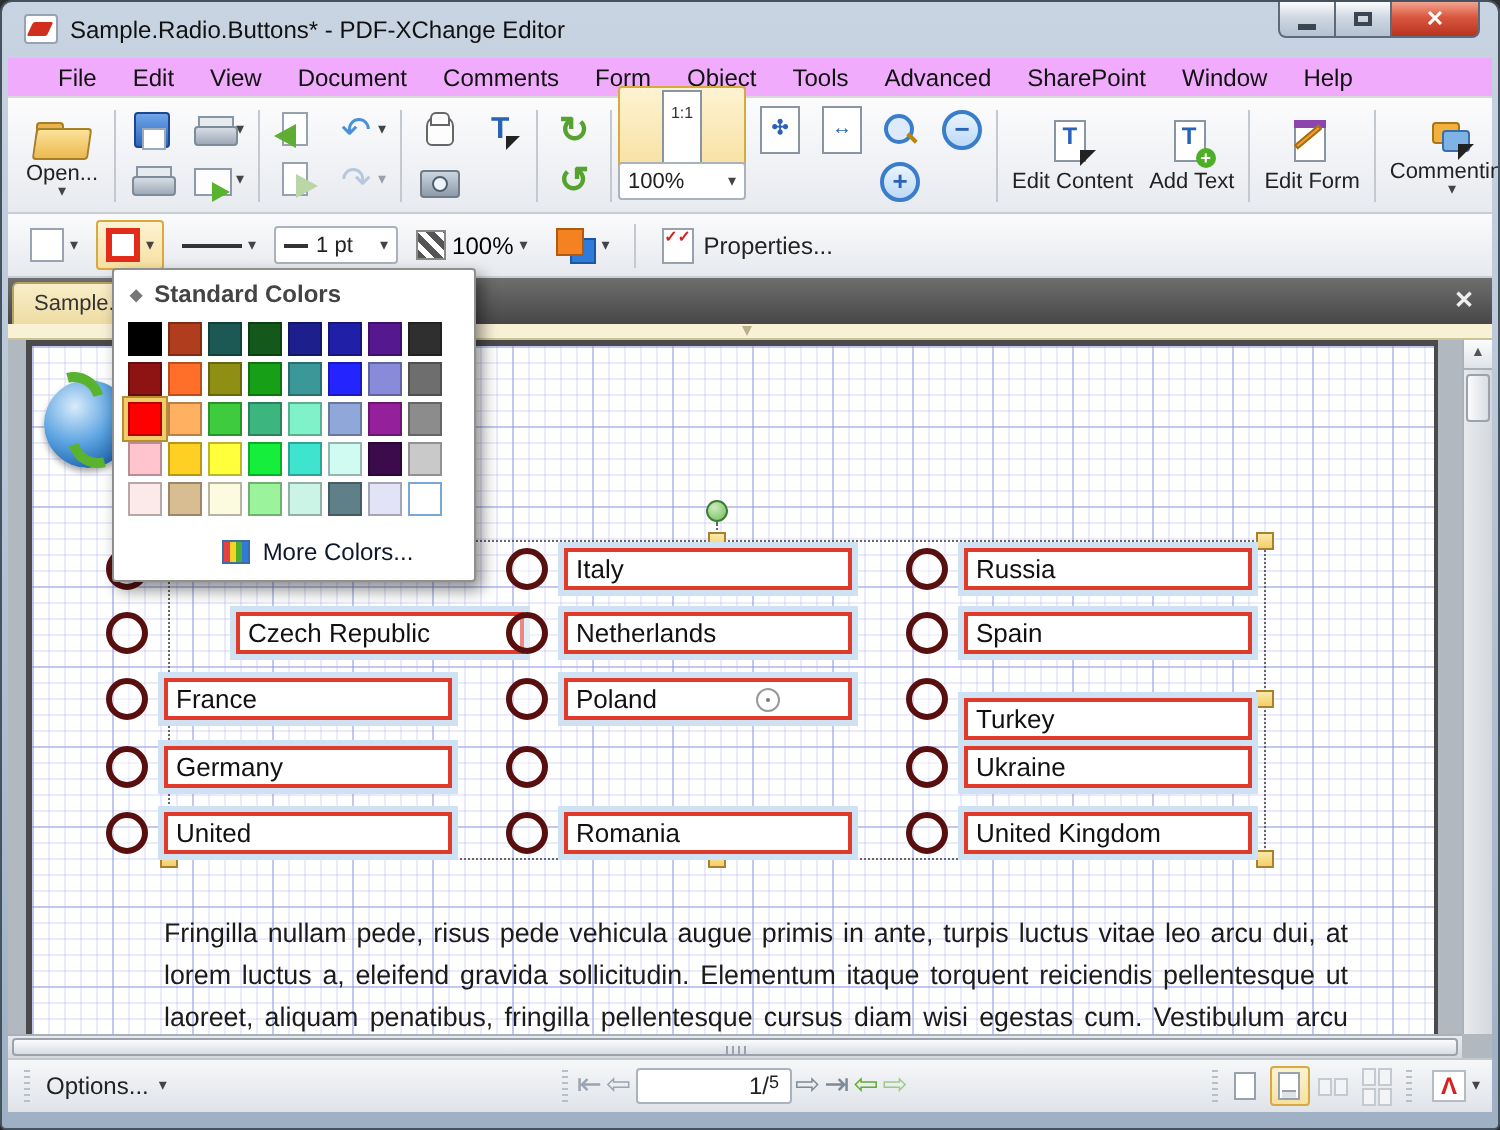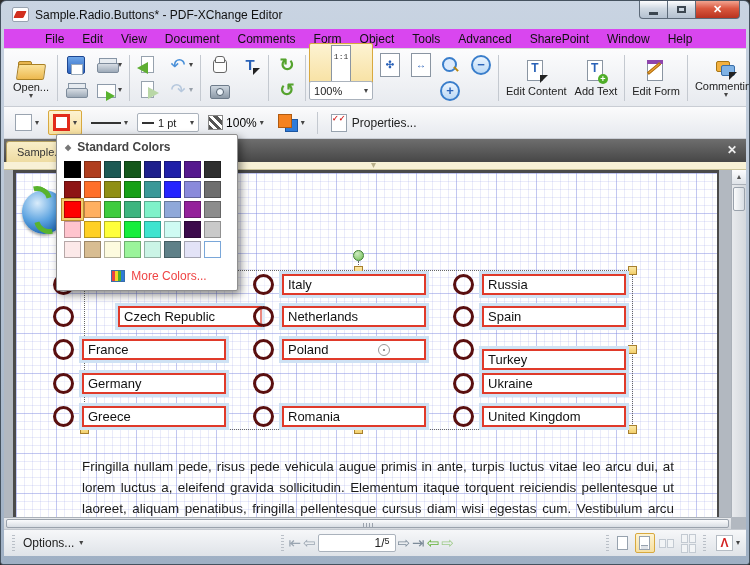--- a/index.html
+++ b/index.html
@@ -16,21 +16,21 @@
   .wbtn{height:18px;border:1px solid #5d6a79;border-top:none;display:flex;align-items:center;justify-content:center;
         background:linear-gradient(#fdfdfe,#cfd8e2 45%,#b4c1d0);color:#3c4650;font-size:9px;}
   .wbtn.min{width:29px;border-radius:0 0 0 4px;}
   .wbtn.max{width:27px;border-left:none;border-right:none;}
   .wbtn.close{width:45px;border-radius:0 0 4px 0;background:linear-gradient(#f2a490,#d9573e 45%,#b83320);color:#fff;font-size:11px;font-weight:bold;}
   .minglyph{width:9px;height:3px;background:#3c4650;margin-top:7px;}
   .maxglyph{width:9px;height:7px;border:2px solid #3c4650;}
   
   .client{position:absolute;left:3px;right:3px;top:28px;bottom:8px;background:#f0f0f0;
           box-shadow:inset 0 0 0 1px #e8dcae;display:flex;flex-direction:column;}
-  .menubar{height:20px;background:#d946ef;border-bottom:1px solid #d9d9d9;display:flex;align-items:center;padding-left:32px;}
+  .menubar{height:20px;background:#f0abfc;border-bottom:1px solid #d9d9d9;display:flex;align-items:center;padding-left:16px;}
   .mitem{font-size:12px;color:#111;padding:2px 9px;cursor:default;}
   
   .toolbar1{height:58px;background:linear-gradient(#fcfcfd,#e7eaef);border-bottom:1px solid #c9cdd4;display:flex;align-items:center;padding:2px 4px;}
   .sep{width:1px;height:46px;background:#c4c9d0;margin:0 3px;flex:none;}
   .grp{display:flex;flex:none;align-items:center;}
   .grid2{display:grid;grid-template-rows:24px 24px;grid-auto-flow:column;align-items:center;gap:1px 1px;}
   .tbtn{display:flex;align-items:center;justify-content:center;padding:1px 3px;border:1px solid transparent;border-radius:2px;color:#222;font-size:11px;flex:none;}
   .tbtn.big{flex-direction:column;height:52px;min-width:46px;}
   .tbtn.lbl2{flex-direction:column;height:52px;min-width:42px;line-height:12px;text-align:center;}
   .tbtn.active{background:linear-gradient(#fdf3d2,#f7e0a0);border-color:#d8a93f;}
@@ -55,21 +55,21 @@
   .arr-r{right:0;border-left:11px solid #5fae33;}
   .dim .arr-l,.dim .arr-r{border-right-color:#b9d7a6;border-left-color:#b9d7a6;}
   .glyph{font-size:18px;line-height:22px;text-align:center;width:22px;display:inline-block;}
   .blue{color:#4a90d9;} .bluedim{color:#b6c8dd;} .green{color:#55a32e;font-weight:bold;}
   .ic-hand:before{content:"";position:absolute;left:5px;top:4px;width:12px;height:13px;background:#fdfdfd;border:1px solid #666;border-radius:5px 5px 3px 3px;}
   .ic-hand:after{content:"";position:absolute;left:7px;top:2px;width:8px;height:5px;background:#fdfdfd;border:1px solid #666;border-radius:3px 3px 0 0;}
   .ic-tsel{font-size:15px;font-weight:bold;color:#2a62b8;text-align:center;line-height:22px;}
   .ic-tsel:after{content:"";position:absolute;right:1px;bottom:1px;border-left:7px solid #222;border-bottom:7px solid transparent;}
   .ic-cam:before{content:"";position:absolute;left:2px;top:6px;width:18px;height:12px;background:linear-gradient(#cdd6df,#8d9aa8);border:1px solid #6d7b8a;border-radius:2px;}
   .ic-cam:after{content:"";position:absolute;left:8px;top:9px;width:6px;height:6px;background:#eef4fa;border:1px solid #51606f;border-radius:50%;}
-  .ic-11{width:20px;height:40px;background:#fff;border:1px solid #8a95a2;font-size:8px;text-align:center;line-height:22px;color:#333;font-family:Liberation Mono, monospace;}
+  .ic-11{width:20px;height:40px;background:#fff;border:1px solid #8a95a2;font-size:8px;text-align:center;line-height:22px;color:#333;}
   .ic-fit{width:20px;height:24px;background:#fff;border:1px solid #8a95a2;font-size:10px;text-align:center;line-height:22px;color:#2a62b8;font-weight:bold;}
   .ic-mag{width:22px;height:22px;}
   .ic-mag:before{content:"";position:absolute;left:3px;top:3px;width:11px;height:11px;border:2px solid #3a7ecb;border-radius:50%;background:#dceafc;}
   .ic-mag:after{content:"";position:absolute;left:14px;top:14px;width:6px;height:2px;background:#b8860b;transform:rotate(45deg);}
   .ic-circ{width:20px;height:20px;border-radius:50%;background:linear-gradient(#eaf4fe,#bcd9f5);border:2px solid #3a7ecb;color:#2a62b8;font-weight:bold;font-size:13px;line-height:16px;text-align:center;}
   .doc-ic{position:relative;width:24px;height:26px;}
   .doc-ic .sheet{position:absolute;left:3px;top:1px;width:16px;height:21px;background:#fff;border:1px solid #8a95a2;}
   .doc-ic .T{position:absolute;left:7px;top:3px;font-weight:bold;font-size:12px;color:#2a62b8;}
   .doc-ic .cur{position:absolute;right:0;bottom:2px;border-left:8px solid #222;border-bottom:8px solid transparent;}
   .doc-ic .plus{position:absolute;right:0;bottom:1px;width:10px;height:10px;border-radius:50%;background:#4fae28;color:#fff;font-size:9px;line-height:10px;text-align:center;font-weight:bold;}
@@ -158,21 +158,21 @@
   .grip{width:3px;height:16px;margin:0 2px;background:repeating-linear-gradient(#b9bfc7 0 1px,transparent 1px 3px);flex:none;}
   
   .cpanel{position:absolute;left:55px;top:133px;width:182px;background:#fff;border:1px solid #8f8f8f;border-radius:2px;
           box-shadow:3px 4px 8px rgba(0,0,0,.45);z-index:50;}
   .cphead{display:flex;align-items:center;gap:6px;padding:5px 8px 3px;font-size:12px;font-weight:bold;color:#444;}
   .cphead .dia{font-size:8px;color:#777;}
   .cpgrid{display:grid;grid-template-columns:repeat(8,17px);gap:3px;padding:4px 7px 6px;}
   .swatch{width:17px;height:17px;border:1px solid rgba(0,0,0,.28);}
   .swatch.white{border:1px solid #7aa7d9;}
   .swatch.sel{box-shadow:0 0 0 2px #f3cd6b,0 0 0 3px #b98e2f;}
-  .cpmore{display:flex;align-items:center;justify-content:center;gap:6px;padding:5px 0 7px;font-size:12px;color:#ef4444;margin-left:24px;}
+  .cpmore{display:flex;align-items:center;justify-content:center;gap:6px;padding:5px 0 7px;font-size:12px;color:#0f172a;margin-left:24px;}
   .ic-palette{width:14px;height:12px;border:1px solid #3a6ea8;background:linear-gradient(90deg,#e84040 0 25%,#f5d327 0 50%,#4fae28 0 75%,#2e7bd9 0 100%);}
 </style>
 </head>
 <body>
 
 <div class="app">
 
   <div class="titlebar">
     <span class="appicon"></span>
     <span class="title">Sample.Radio.Buttons* - PDF-XChange Editor</span>
@@ -447,21 +447,21 @@
           <div class="field" style="left: 66px; top: 200px;">
             <span>Germany</span>
           </div>
           <span class="radio" style="left: 237px; top: 200px;"></span>
           <span class="radio" style="left: 437px; top: 200px;"></span>
           <div class="field" style="left: 466px; top: 200px;">
             <span>Ukraine</span>
           </div>
           <span class="radio" style="left: 37px; top: 233px;"></span>
           <div class="field" style="left: 66px; top: 233px;">
-            <span>Greece</span>
+            <span>United</span>
           </div>
           <span class="radio" style="left: 237px; top: 233px;"></span>
           <div class="field" style="left: 266px; top: 233px;">
             <span>Romania</span>
           </div>
           <span class="radio" style="left: 437px; top: 233px;"></span>
           <div class="field" style="left: 466px; top: 233px;">
             <span>United Kingdom</span>
           </div>
         </div>

